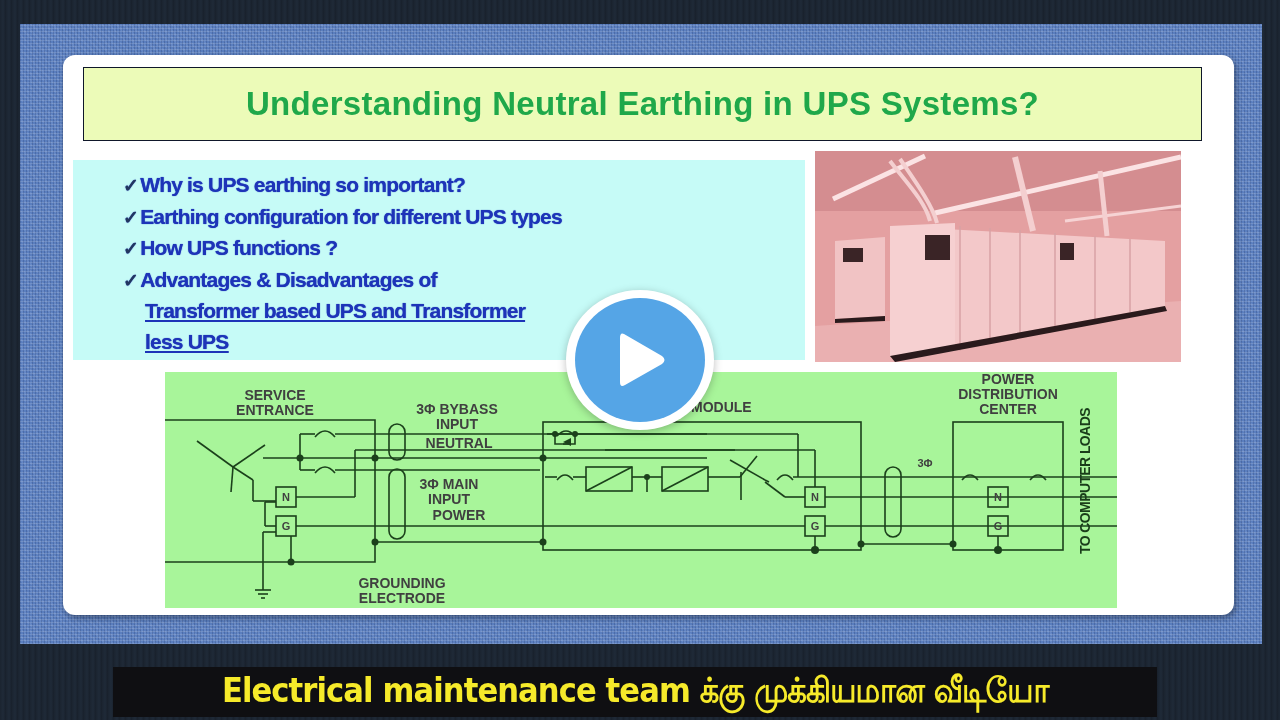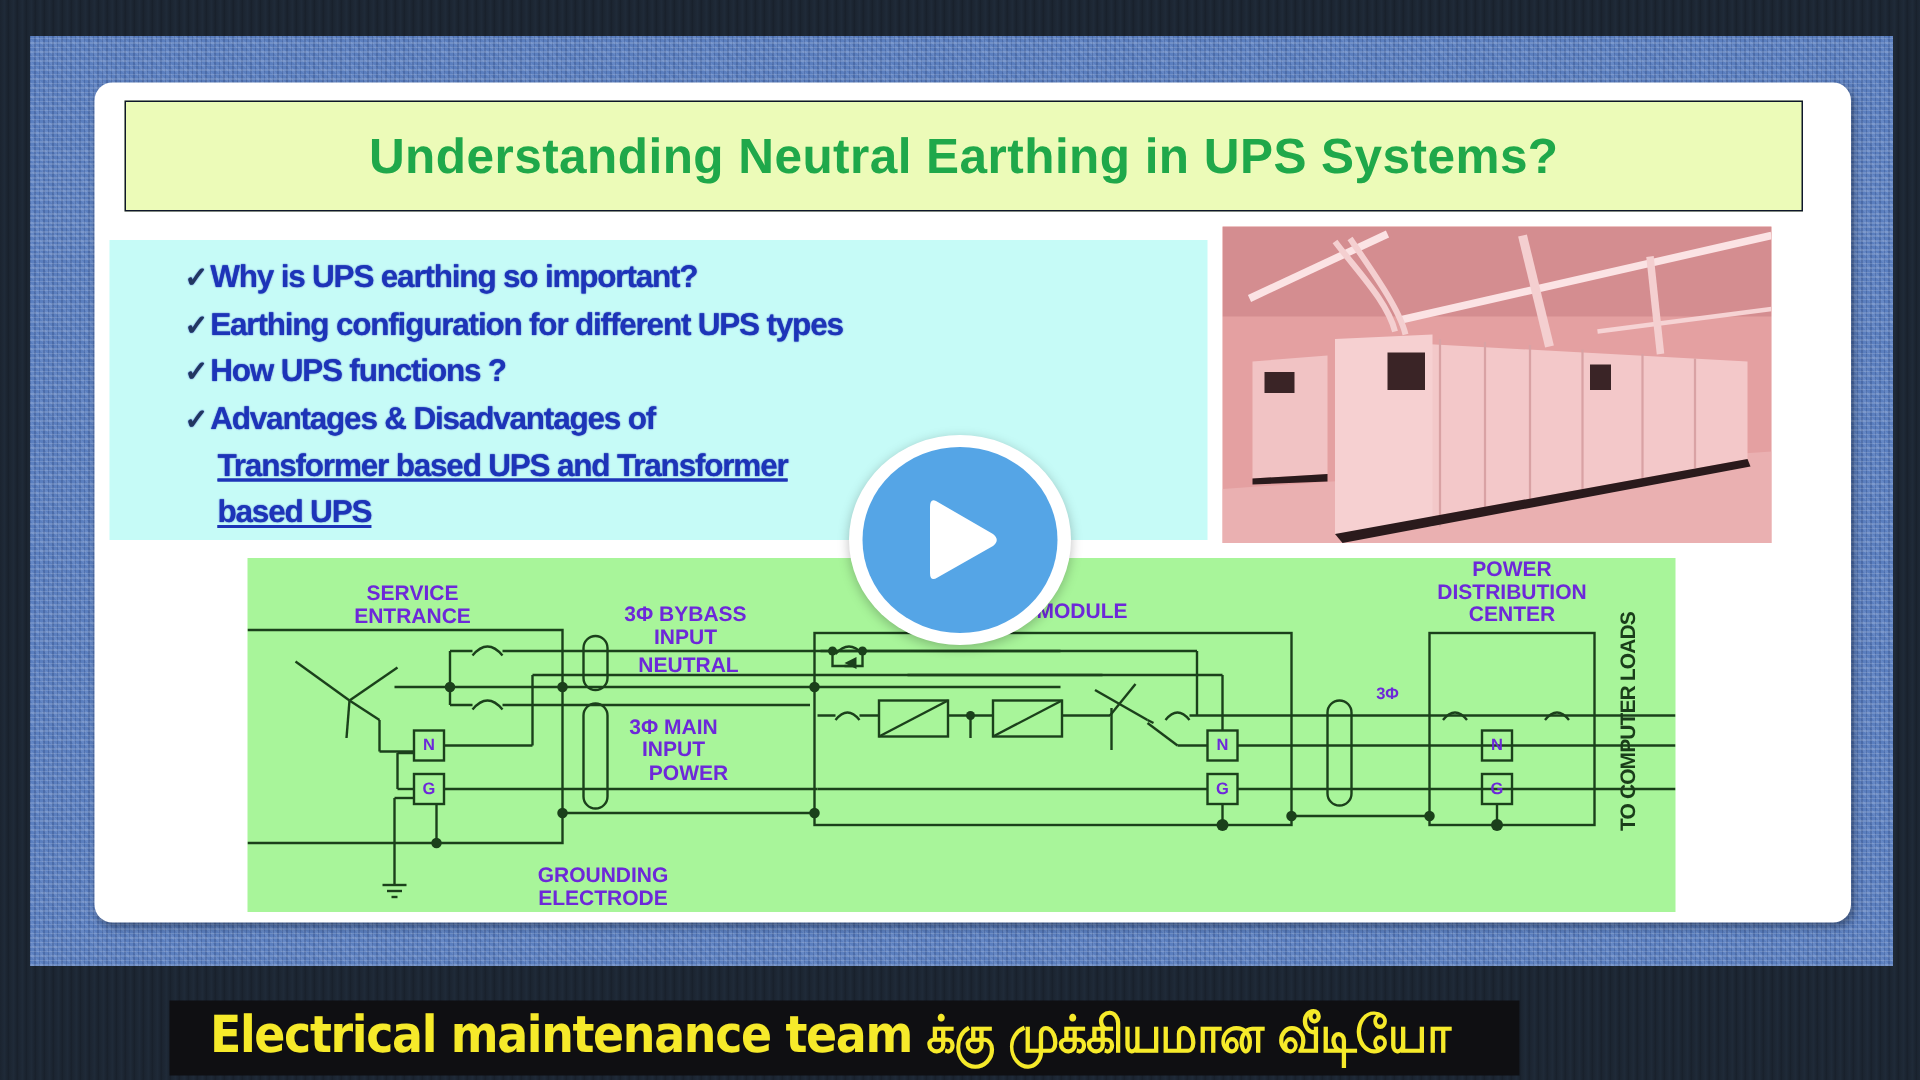--- a/index.html
+++ b/index.html
@@ -46,42 +46,42 @@
   .photo {
     position:absolute; left:815px; top:151px; width:366px; height:211px;
     overflow:hidden; background:#e7a3a4;
   }
   .diagram {
     position:absolute; left:165px; top:372px; width:952px; height:236px;
     background:#a8f59a;
   }
   .diagram svg { position:absolute; left:0; top:0; }
   .dlabel {
-    position:absolute; font-weight:bold; font-size:14px; color:#6d28d9;
+    position:absolute; font-weight:bold; font-size:14px; color:#404040;
     text-align:center; line-height:15px; font-family:"Liberation Sans", sans-serif;
   }
   .vlabel {
     position:absolute; font-weight:bold; font-size:14px; color:#1a3d1a;
     transform: rotate(-90deg); transform-origin: left top; white-space:nowrap;
     letter-spacing:-0.6px;
   }
   .play {
     position:absolute; left:566px; top:290px; width:148px; height:140px;
     border-radius:50%; background:#ffffff;
     box-shadow:0 2px 8px rgba(0,0,0,0.25);
     display:flex; align-items:center; justify-content:center; cursor:pointer;
   }
   .play .inner {
     width:130px; height:124px; border-radius:50%; background:#55a5e6;
     display:flex; align-items:center; justify-content:center;
   }
   .caption-bar {
-    position:absolute; left:113px; top:667px; width:900px; height:50px;
+    position:absolute; left:113px; top:667px; width:1044px; height:50px;
     background:#0f0f12;
-    display:flex; align-items:center; justify-content:flex-end;
+    display:flex; align-items:center; justify-content:center;
   }
   .caption-bar span {
     font-size:34px; font-weight:bold; color:#f6ea2a; letter-spacing:-1px;
     font-family:"DejaVu Sans", sans-serif; transform:scaleX(0.9);
     display:inline-block; white-space:nowrap;
   }
 </style>
 </head>
 <body>
 
@@ -93,21 +93,21 @@
   <h1>Understanding Neutral Earthing in UPS Systems?</h1>
 </div>
 
 <div class="bullets">
   <ul>
     <li><span class="chk">✓</span><span>Why is UPS earthing so important?</span></li>
     <li><span class="chk">✓</span><span>Earthing configuration for different UPS types</span></li>
     <li><span class="chk">✓</span><span>How UPS functions ?</span></li>
     <li><span class="chk">✓</span><span>Advantages &amp; Disadvantages of</span></li>
     <li class="cont"><span>Transformer based UPS and Transformer</span></li>
-    <li class="cont"><span>based UPS</span></li>
+    <li class="cont"><span>less UPS</span></li>
   </ul>
 </div>
 
 <div class="photo">
   <svg width="366" height="211" viewBox="0 0 366 211">
     <rect x="0" y="0" width="366" height="211" fill="#e4a0a1"></rect>
     <rect x="0" y="0" width="366" height="60" fill="#d48d90"></rect>
 
     <line x1="18" y1="48" x2="110" y2="5" stroke="#fbe3e4" stroke-width="5"></line>
     <line x1="120" y1="62" x2="366" y2="6" stroke="#fbe3e4" stroke-width="5"></line>

